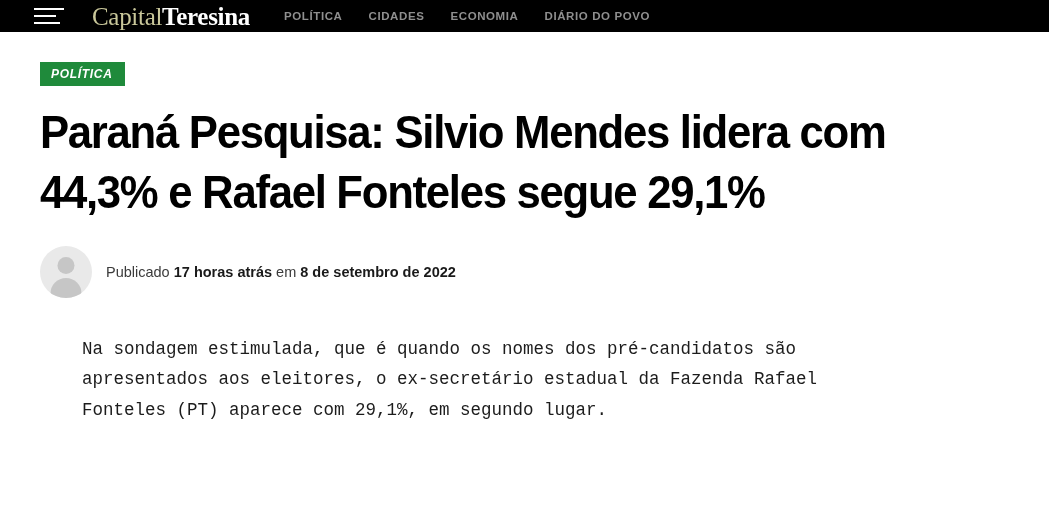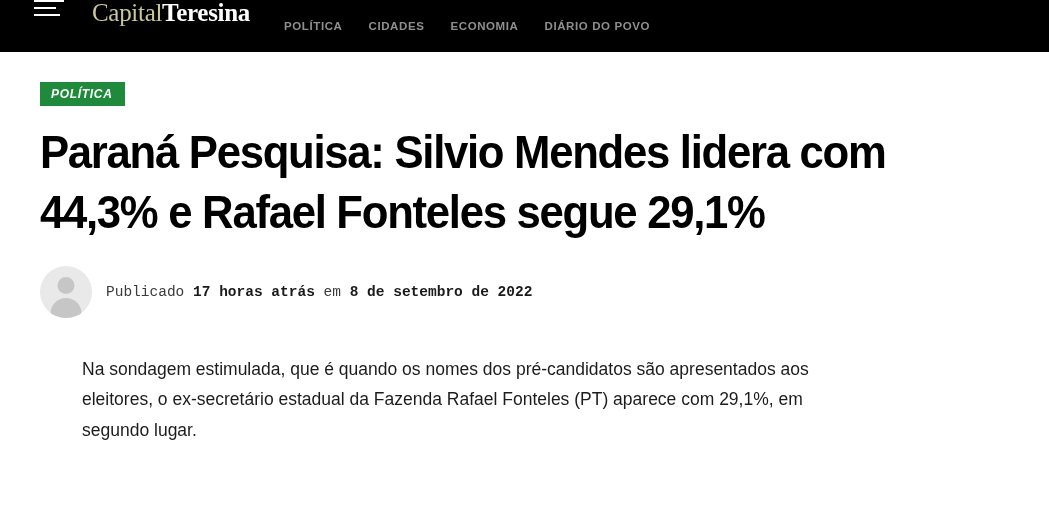--- a/index.html
+++ b/index.html
@@ -10,24 +10,24 @@
   body {
     width: 1049px;
     height: 517px;
     background: #ffffff;
     font-family: "Liberation Sans", sans-serif;
     overflow: hidden;
   }
 
   
   .site-header {
-    height: 52px;
+    height: 32px;
     background: #000000;
     display: flex;
-    align-items: flex-start;
+    align-items: center;
     padding: 0 0 0 34px;
     position: relative;
   }
   .hamburger {
     width: 30px;
     display: flex;
     flex-direction: column;
     justify-content: center;
     gap: 5px;
     cursor: pointer;
@@ -134,35 +134,35 @@
   }
   .avatar .av-body {
     position: absolute;
     width: 31px; height: 21px;
     border-radius: 16px 16px 0 0;
     background: #c6c6c6;
     left: 50%; bottom: -1px;
     transform: translateX(-50%);
   }
   .byline-text {
-    font-family: Liberation Mono, monospace;
+    font-family: Liberation Sans, sans-serif;
     font-size: 14.5px;
     color: #3b3b3b;
     line-height: 1.55;
   }
   .byline-text .b-strong { font-weight: 700; color: #1a1a1a; }
   .byline-line { white-space: nowrap; }
 
   .body-copy {
     margin-top: 36px;
     padding-left: 42px;
     max-width: 790px;
   }
   .body-copy p {
-    font-family: Liberation Sans, sans-serif;
+    font-family: Liberation Mono, monospace;
     font-size: 17.5px;
     line-height: 1.72;
     color: #1c1c1c;
     margin: 0 0 20px 0;
   }
 </style>
 </head>
 <body>
 
 <header class="site-header">

